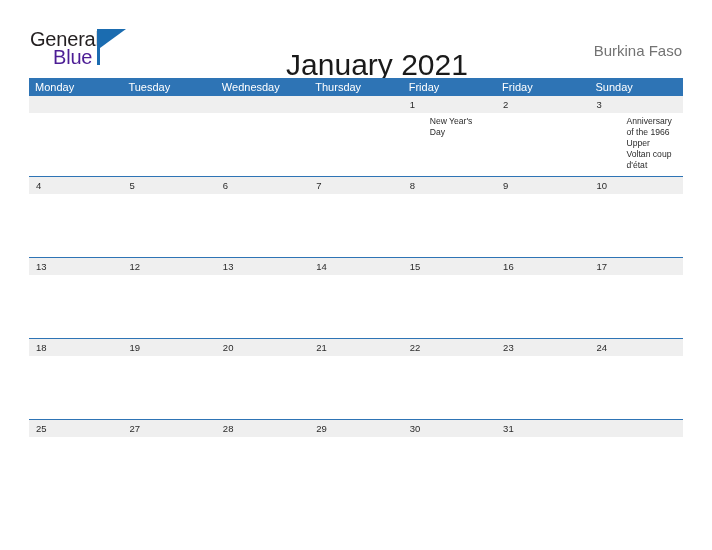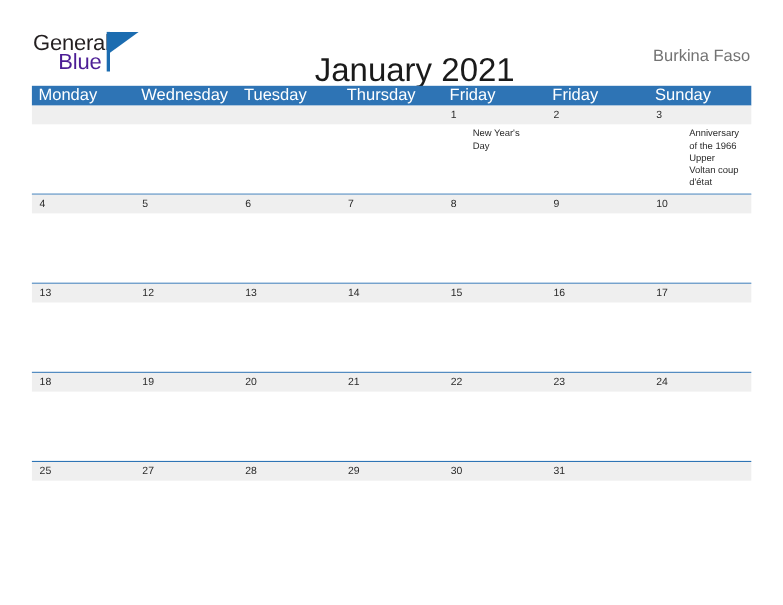--- a/index.html
+++ b/index.html
@@ -99,21 +99,21 @@
   .weekday-header {
     display: flex;
     background: #2e74b5;
     height: 18px;
   }
   .weekday-cell {
     width: 93.43px;
     box-sizing: border-box;
     padding-left: 6px;
     color: #ffffff;
-    font-size: 15px;
+    font-size: 11px;
     line-height: 18px;
     font-family: "Liberation Sans", sans-serif;
     white-space: nowrap;
     overflow: hidden;
   }
 
   .week-row {
     border-top: 1px solid #2e74b5;
     height: 80px;
     position: relative;
@@ -165,22 +165,22 @@
 
   <h1 class="calendar-title">January 2021</h1>
 
   <div class="region-label">Burkina Faso</div>
 
 </div>
 
 <div class="calendar">
   <div class="weekday-header">
       <div class="weekday-cell">Monday</div>
+      <div class="weekday-cell">Tuesday</div>
       <div class="weekday-cell">Wednesday</div>
-      <div class="weekday-cell">Tuesday</div>
       <div class="weekday-cell">Thursday</div>
       <div class="weekday-cell">Friday</div>
       <div class="weekday-cell">Friday</div>
       <div class="weekday-cell">Sunday</div>
     </div>
   <div id="weeks-container">
       <div class="week-row">
         <div class="date-strip">
           <div class="date-cell"></div>
           <div class="date-cell"></div>

